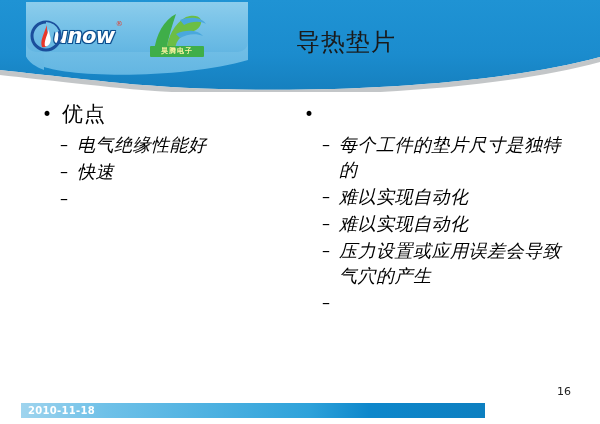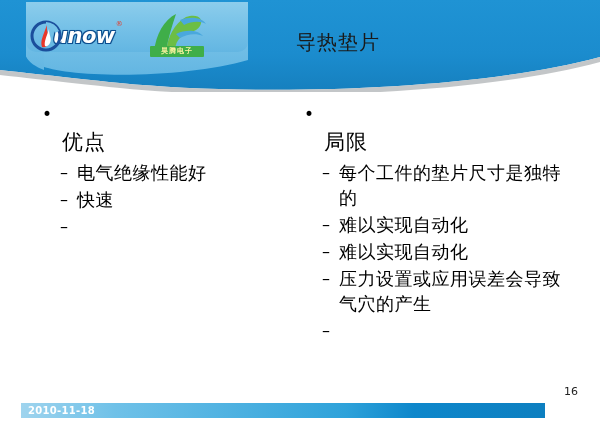--- a/index.html
+++ b/index.html
@@ -34,21 +34,21 @@
     left: 0; top: 0;
     width: 600px;
     height: 92px;
     display: block;
   }
 
   .title {
     position: absolute;
     left: 296px;
     top: 27px;
-    font-size: 20px;
+    font-size: 24px;
     line-height: 30px;
     color: #1a1a1a;
     letter-spacing: 1px;
     white-space: nowrap;
     font-family: "DejaVu Sans", "Liberation Sans", sans-serif;
   }
 
   
   .logo-bar {
     position: absolute;
@@ -143,52 +143,52 @@
     line-height: 28px;
     margin-bottom: 4px;
   }
   .lvl1 .dot {
     flex: 0 0 24px;
     font-size: 17px;
     line-height: 28px;
     text-align: left;
     padding-left: 4px;
   }
-  .lvl1 .txt { letter-spacing: 1px; margin-top: 28px; }
+  .lvl1 .txt { letter-spacing: 1px; }
 
   .sublist { margin-left: 22px; }
 
   .lvl2 {
     display: flex;
     align-items: flex-start;
     font-size: 18px;
     line-height: 25px;
     margin-bottom: 2px;
   }
   .lvl2 .dash {
     flex: 0 0 17px;
     font-size: 16px;
     line-height: 25px;
   }
-  .lvl2 .txt { letter-spacing: 0.5px; }
+  .lvl2 .txt { letter-spacing: 0.5px; font-style: italic; }
 
   
   .page-num {
     position: absolute;
-    right: 22px;
+    right: 29px;
     top: 385px;
     font-size: 11px;
     color: #222222;
   }
 
   .footer-bar {
     position: absolute;
     left: 21px;
     bottom: 6px;
-    width: 524px;
+    width: 464px;
     height: 15px;
     background: linear-gradient(to right,
                 #9fd4ee 0%,
                 #6fc1e8 18%,
                 #2ea2da 62%,
                 #0e87cb 75%,
                 #0d7fc0 100%);
   }
   .footer-date {
     position: absolute;
@@ -278,21 +278,20 @@
       </div>
       <div class="lvl2">
         <span class="dash">–</span>
       </div>
     </div>
   </div>
 
   <div class="col col-right">
     <div class="lvl1">
       <span class="dot">•</span>
-      <span class="txt">局限</span>
     </div>
     <div class="sublist">
       <div class="lvl2">
         <span class="dash">–</span>
         <span class="txt">每个工件的垫片尺寸是独特的</span>
       </div>
       <div class="lvl2">
         <span class="dash">–</span>
         <span class="txt">难以实现自动化</span>
       </div>

